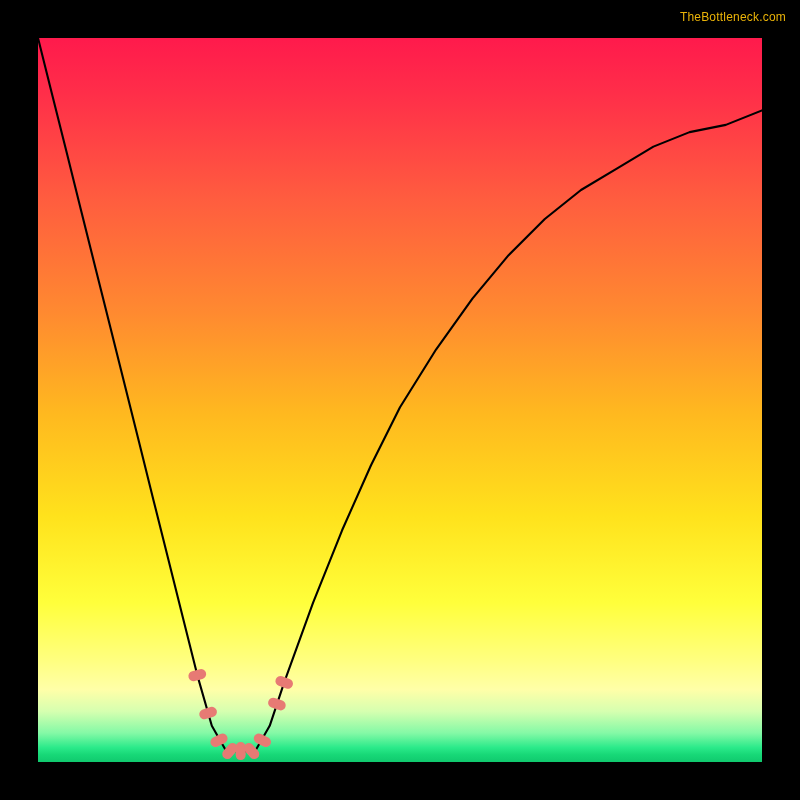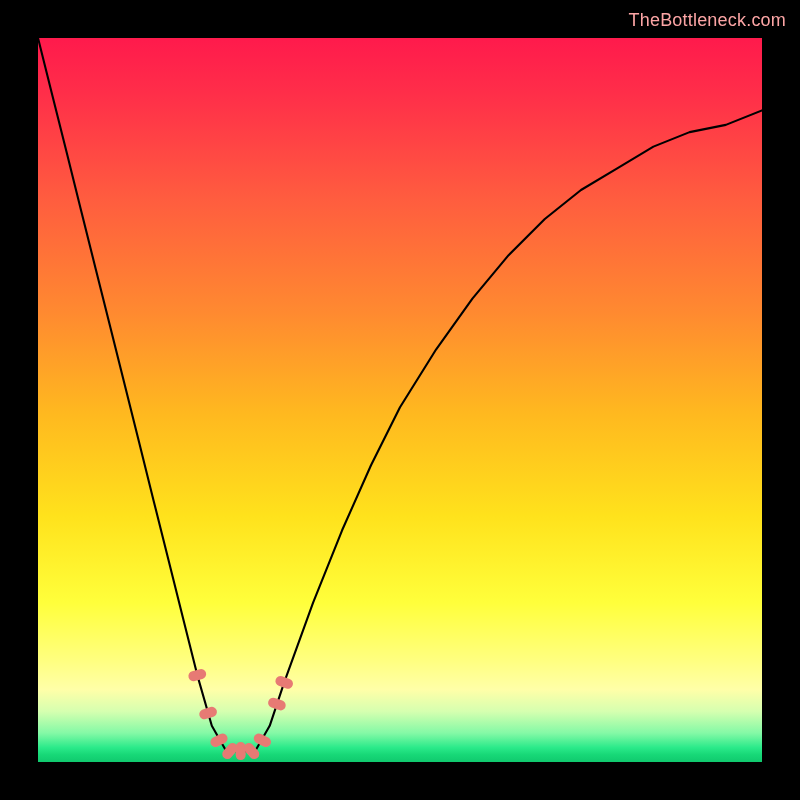--- a/index.html
+++ b/index.html
@@ -47,22 +47,22 @@
       #10c96e 100%);
   }
   .curve {
     position: absolute;
     inset: 0;
   }
   .watermark {
     position: absolute;
     top: 10px;
     right: 14px;
-    color: #fca5a5;
-    font-size: 18px;
+    color: #eab308;
+    font-size: 12px;
     letter-spacing: 0.2px;
     font-weight: 500;
   }
 </style>
 </head>
 <body>
 
 <div class="frame">
   <div class="plot-area">
     <div class="gradient"></div>

